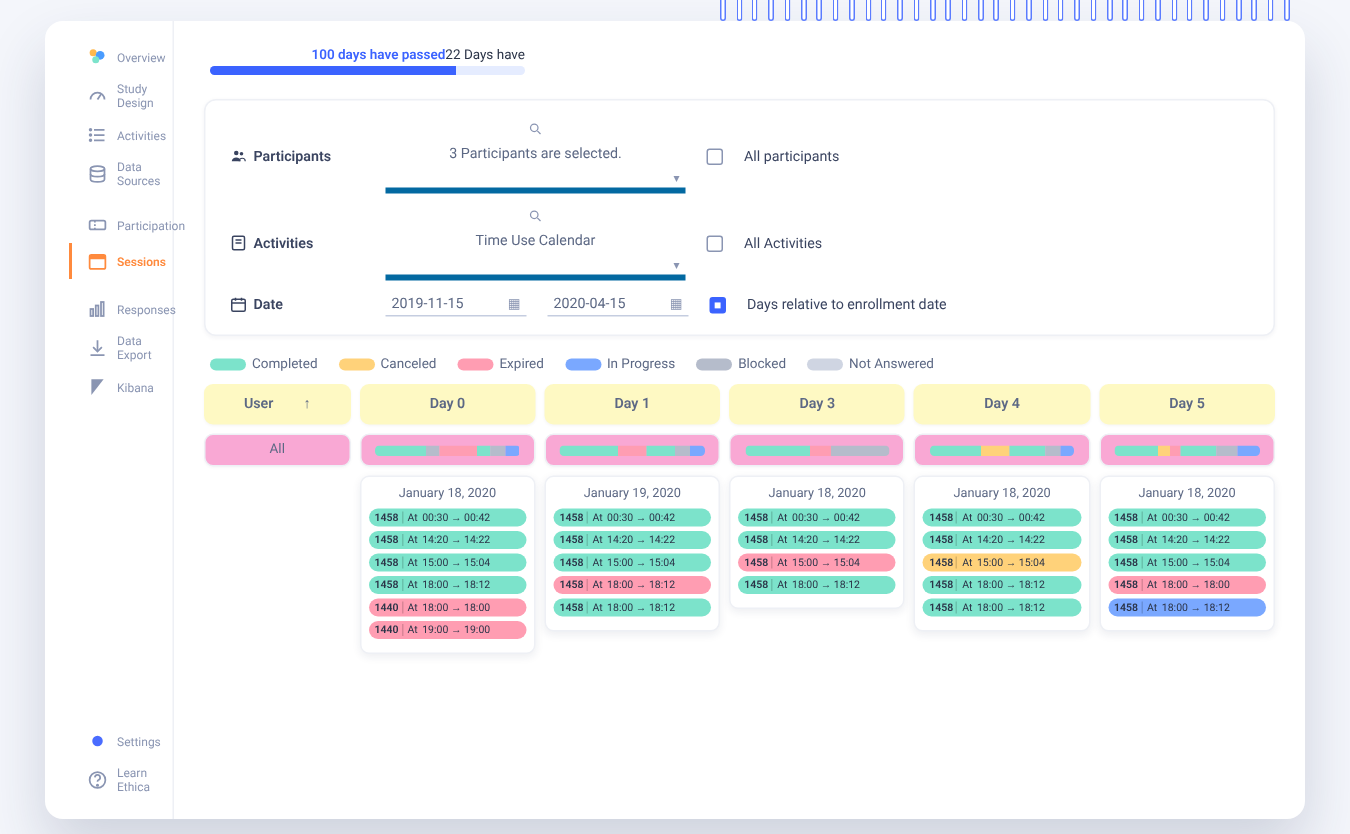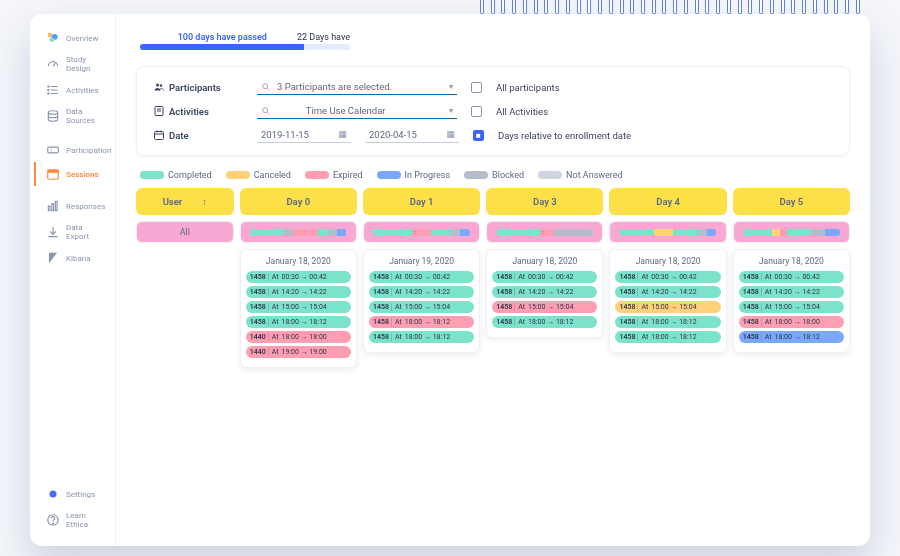--- a/index.html
+++ b/index.html
@@ -1,47 +1,47 @@
 <!DOCTYPE html>
 <html><head>
 <meta charset="utf-8">
 <style>
 * { box-sizing: border-box; margin: 0; padding: 0; }
 body { font-family: -apple-system, BlinkMacSystemFont, "Segoe UI", Roboto, sans-serif; background: #f4f6fb; width: 900px; height: 556px; overflow: hidden; position: relative; }
 .spiral { position: absolute; top: 0; right: 40px; width: 380px; height: 18px; display: flex; justify-content: space-between; z-index: 2; }
 .spiral span { width: 4px; height: 14px; border: 1px solid #5b7cff; border-top: none; border-radius: 0 0 3px 3px; background: #fff; }
 .app { position: absolute; top: 14px; left: 30px; right: 30px; bottom: 10px; background: #fff; border-radius: 12px; box-shadow: 0 20px 40px rgba(40,50,90,0.18); display: flex; overflow: hidden; }
-.sidebar { width: 86px; border-right: 1px solid #eef0f5; display: flex; flex-direction: column; padding: 12px 4px; font-size: 8px; color: #8a95b2; }
+.sidebar { width: 86px; border-right: 1px solid #eef0f5; display: flex; flex-direction: column; padding: 12px 16px; font-size: 8px; color: #8a95b2; }
 .sidebar-item { display: flex; align-items: center; gap: 6px; padding: 5px 10px; cursor: pointer; border-left: 2px solid transparent; }
 .sidebar-item .ic { width: 14px; height: 14px; display: inline-flex; align-items: center; justify-content: center; }
 .sidebar-item.active { background: #fff; border-left-color: #ff8a3d; color: #ff8a3d; font-weight: 600; }
 .sidebar-sep { height: 8px; }
 .sidebar-spacer { flex: 1; }
 .main { flex: 1; display: flex; flex-direction: column; overflow: hidden; }
 .header { display: flex; align-items: center; padding: 18px 24px 8px; gap: 20px; }
 .title { font-size: 15px; font-weight: 700; color: #2b3448; flex: 1; }
 .progress-wrap { display: flex; flex-direction: column; gap: 2px; font-size: 9px; color: #4a6cff; align-items: flex-end; }
-.progress-top { display: flex; gap: 30px; }
+.progress-top { display: flex; }
 .progress-bar { width: 210px; height: 6px; background: #e5ecff; border-radius: 3px; overflow: hidden; position: relative; }
 .progress-bar .fill { height: 100%; background: #3b63ff; position: absolute; left: 0; }
 .filters { margin: 8px 20px 10px; background: #fff; border: 1px solid #eef0f5; border-radius: 8px; padding: 12px 16px; box-shadow: 0 1px 3px rgba(30,40,80,0.05); }
 .filter-row { display: flex; align-items: center; gap: 14px; margin-bottom: 8px; font-size: 9.5px; color: #3a4460; }
 .filter-row:last-child { margin-bottom: 0; }
 .filter-label { display: flex; align-items: center; gap: 4px; width: 90px; font-weight: 600; }
-.select { display: flex; align-items: center; gap: 6px; border-bottom: 1px solid #0369a1; padding: 2px 4px; width: 200px; color: #5c6884; }
+.select { display: flex; align-items: center; gap: 6px; border-bottom: 4px solid #0369a1; padding: 2px 4px; width: 200px; color: #5c6884; flex-direction: column; }
 .select .caret { margin-left: auto; font-size: 8px; color: #8a95b2; }
 .date-input { display: flex; align-items: flex-start; border-bottom: 1px solid #c5cde0; padding: 2px 4px; width: 94px; color: #5c6884; justify-content: space-between; }
 .checkbox { width: 11px; height: 11px; border: 1px solid #8a95b2; border-radius: 2px; display: inline-flex; align-items: center; justify-content: center; font-size: 8px; }
 .checkbox.checked { background: #3b63ff; border-color: #3b63ff; color: #fff; }
 .legend { display: flex; gap: 14px; padding: 4px 24px 8px; font-size: 9px; color: #5c6884; align-items: center; }
 .legend-item { display: flex; align-items: center; gap: 4px; }
 .pill { width: 24px; height: 8px; border-radius: 4px; }
 .grid-wrap { display: flex; padding: 0 20px 14px; gap: 6px; overflow: hidden; }
 .col { flex: 1; min-width: 0; }
-.col-head { background: #fde047; border-radius: 6px; text-align: center; font-size: 9.5px; font-weight: 600; color: #5c6884; padding: 8px 4px; margin-bottom: 6px; box-shadow: 0 1px 2px rgba(0,0,0,0.04); display:flex; align-items:center; justify-content:center; gap:20px;}
+.col-head { background: #fef9c3; border-radius: 6px; text-align: center; font-size: 9.5px; font-weight: 600; color: #5c6884; padding: 8px 4px; margin-bottom: 6px; box-shadow: 0 1px 2px rgba(0,0,0,0.04); display:flex; align-items:center; justify-content:center; gap:20px;}
 .allrow { background: #f9a8d4; border: 1px solid #eef0f5; border-radius: 6px; padding: 6px 4px; margin-bottom: 6px; height: 22px; display: flex; align-items: center; justify-content: center; font-size: 9px; color: #5c6884; box-shadow: 0 1px 2px rgba(0,0,0,0.03);}
 .stacked-bar { display: flex; width: 90%; height: 7px; border-radius: 3px; overflow: hidden; }
 .stacked-bar span { display: block; height: 100%; }
 .daycard { background: #fff; border: 1px solid #eef0f5; border-radius: 6px; padding: 6px 5px; box-shadow: 0 2px 6px rgba(30,40,80,0.08); }
 .daycard-date { font-size: 8.5px; color: #5c6884; text-align: center; margin-bottom: 5px; }
 .entry { display: flex; align-items: center; font-size: 7px; border-radius: 10px; padding: 2px 4px; margin-bottom: 3px; gap: 3px; color: #2b3448; }
 .entry .id { font-weight: 600; padding-right: 2px; border-right: 1px solid rgba(0,0,0,0.15); }
 .entry .t { white-space: nowrap; }
 .c-completed { background: #7ce3cb; }
 .c-canceled { background: #ffd27a; }

